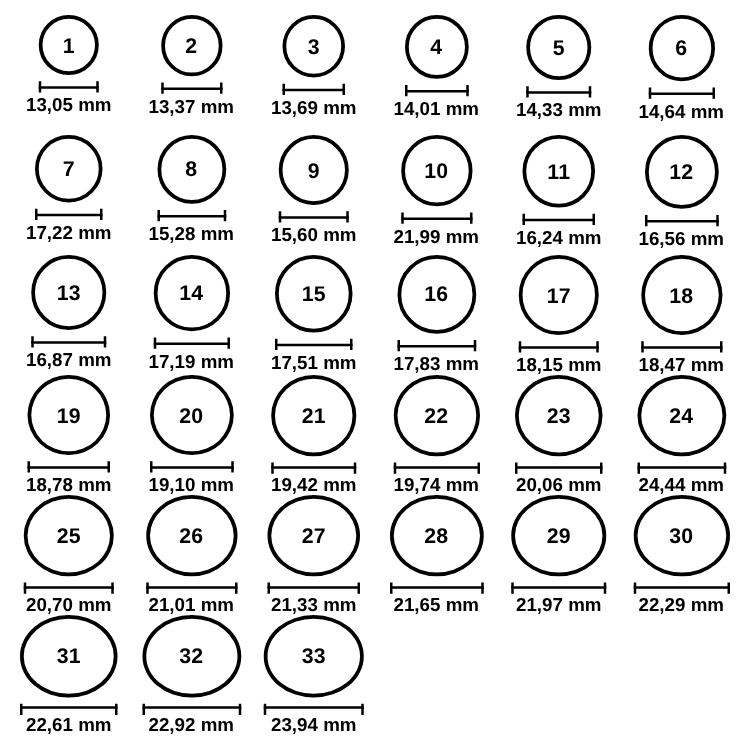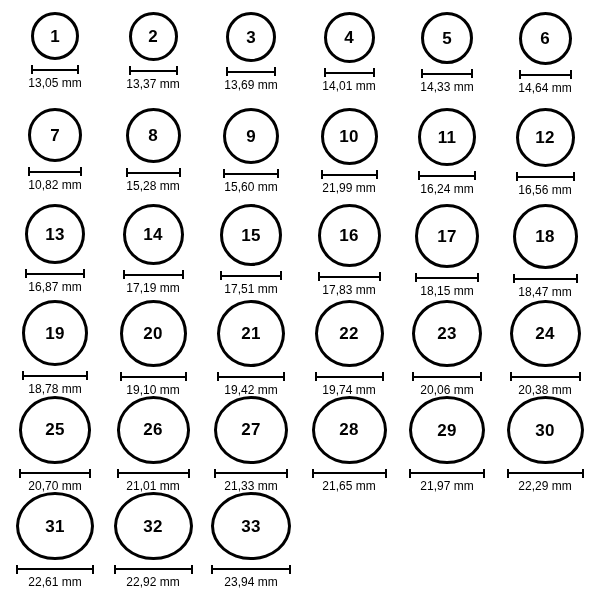--- a/index.html
+++ b/index.html
@@ -70,22 +70,22 @@
     position: absolute;
     top: 0;
     width: 2px;
     height: 9px;
     background: #000000;
   }
   .measure .tick.left { left: 0; }
   .measure .tick.right { right: 0; }
   .mm {
     margin-top: 3px;
-    font-size: 12px;
-    font-weight: normal;
+    font-size: 15px;
+    font-weight: bold;
     line-height: 1;
     color: #000000;
     white-space: nowrap;
   }
 </style>
 </head>
 <body>
 
 <div id="chart">
   <div class="grid">
@@ -157,21 +157,21 @@
       </div>
       <div class="cell">
         <div class="ring" style="width: 54px; height: 54px;">
           <span class="ring-label">7</span>
         </div>
         <div class="measure" style="width: 54px;">
           <span class="bar"></span>
           <span class="tick left"></span>
           <span class="tick right"></span>
         </div>
-        <div class="mm">10,82 mm</div>
+        <div class="mm">17,22 mm</div>
       </div>
       <div class="cell">
         <div class="ring" style="width: 55px; height: 55px;">
           <span class="ring-label">8</span>
         </div>
         <div class="measure" style="width: 55px;">
           <span class="bar"></span>
           <span class="tick left"></span>
           <span class="tick right"></span>
         </div>
@@ -344,21 +344,21 @@
       </div>
       <div class="cell">
         <div class="ring" style="width: 71px; height: 71px;">
           <span class="ring-label">24</span>
         </div>
         <div class="measure" style="width: 71px;">
           <span class="bar"></span>
           <span class="tick left"></span>
           <span class="tick right"></span>
         </div>
-        <div class="mm">20,38 mm</div>
+        <div class="mm">24,44 mm</div>
       </div>
       <div class="cell">
         <div class="ring" style="width: 72px; height: 72px;">
           <span class="ring-label">25</span>
         </div>
         <div class="measure" style="width: 72px;">
           <span class="bar"></span>
           <span class="tick left"></span>
           <span class="tick right"></span>
         </div>

